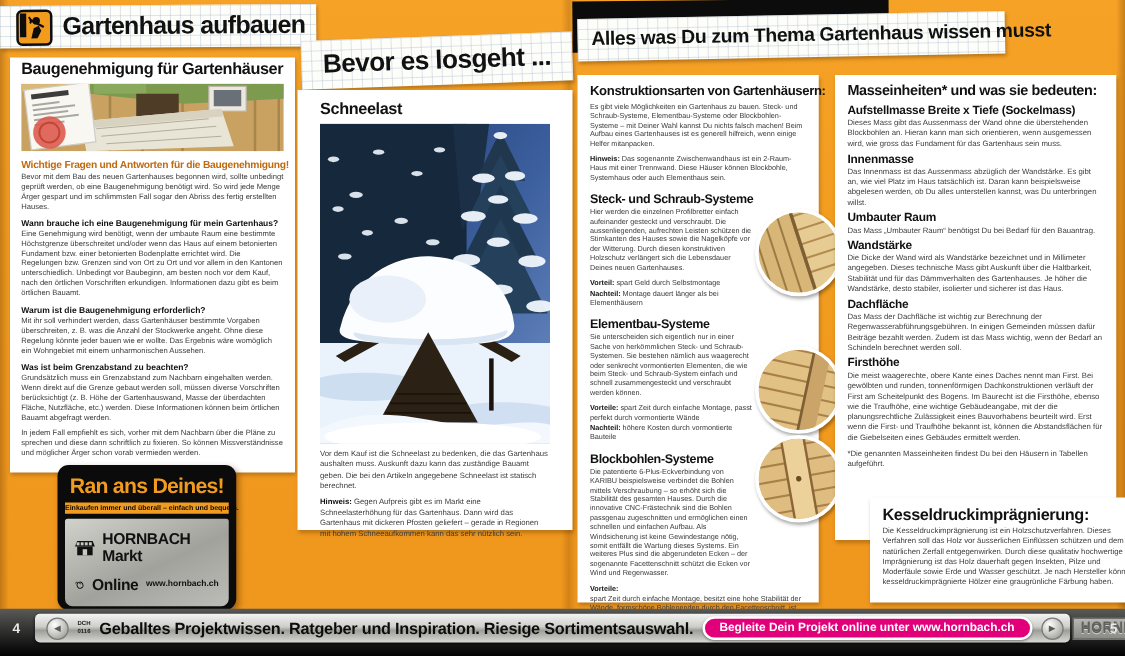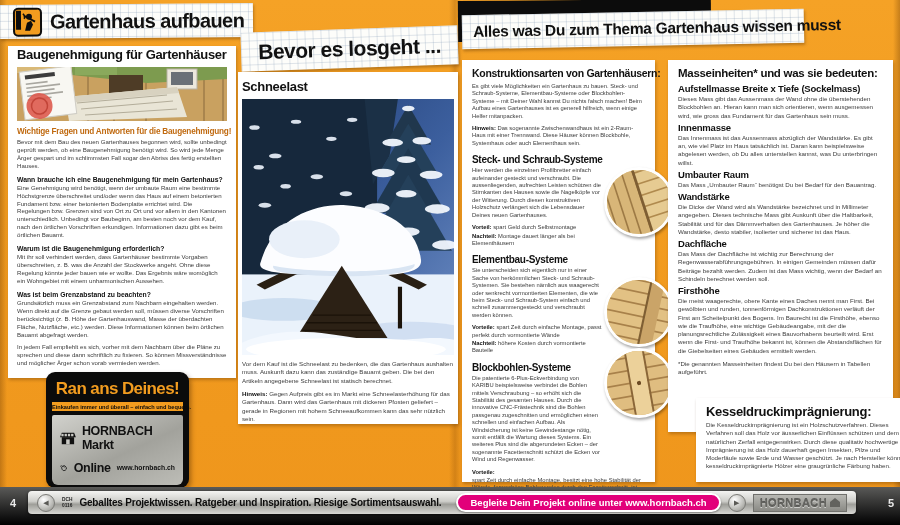--- a/index.html
+++ b/index.html
@@ -43,21 +43,21 @@
     padding:5px 6px 6px;box-sizing:border-box;box-shadow:2px 3px 5px rgba(70,35,0,.45);}
   #ran-title{color:#f29c1f;font-size:17px;font-weight:bold;text-align:center;letter-spacing:-.6px;margin:2px 0 3px;white-space:nowrap;}
   #ran-sub{background:#f29c1f;color:#0b0b0b;font-size:5.6px;font-weight:bold;text-align:center;padding:1.5px 0;white-space:nowrap;}
   #ran-gray{margin-top:4px;height:70px;background:linear-gradient(155deg,#d2d2cd,#a2a29c 55%,#bdbdb7);
     border-radius:2px 2px 6px 6px;padding:9px 8px 0;box-sizing:border-box;}
   .ran-row{display:flex;align-items:center;gap:6px;margin-bottom:8px;justify-content:flex-end;}
   .ran-row .big{font-size:12.5px;font-weight:bold;letter-spacing:-.3px;}
   .ran-row .small{font-size:6.8px;font-weight:bold;}
 
   
-  #card-schnee{left:238px;top:72px;width:220px;height:352px;padding:7px 4px;}
+  #card-schnee{left:238px;top:72px;width:220px;height:352px;padding:7px 18px;}
   #schnee-photo{width:100%;height:256px;display:block;margin-bottom:5px;}
   #card-schnee p{margin:0 0 5px;font-size:6.2px;line-height:1.35;color:#3b3b3b;}
   .lbl{font-weight:bold;color:#111;}
 
   
   #card-konstruktion{left:462px;top:60px;width:193px;height:422px;padding:7px 10px 8px;}
   #card-konstruktion h1{font-size:10.5px;letter-spacing:-.3px;margin-bottom:4px;}
   #card-konstruktion p{margin:0 0 5px;font-size:5.8px;line-height:1.28;color:#3b3b3b;}
   #card-konstruktion h3{margin:7px 0 2px;font-size:10px;letter-spacing:-.3px;white-space:nowrap;}
   .narrow{width:130px;}
@@ -82,21 +82,21 @@
     background:linear-gradient(#5a5a58,#161616 75%,#000);}
   #footer-bar{position:absolute;left:28px;top:4px;width:828px;height:23px;border-radius:4px;
     background:linear-gradient(#f4f4f2,#cdcdc9 45%,#9e9e99 58%,#d8d8d4);
     box-shadow:0 1px 3px rgba(0,0,0,.7);display:flex;align-items:center;gap:7px;padding:0 9px;box-sizing:border-box;}
   .pageno{position:absolute;top:10px;color:#e9e9e9;font-size:11px;font-weight:bold;}
   #page-left{left:10px;} #page-right{right:6px;}
   .nav-btn{width:16px;height:16px;border-radius:50%;flex:0 0 auto;border:1px solid #7a7a76;
     background:radial-gradient(circle at 35% 30%,#fff,#c2c2be 55%,#8b8b86);
     display:flex;align-items:center;justify-content:center;font-size:7px;color:#5a5a56;cursor:pointer;}
   .code{font-size:4.8px;font-weight:bold;line-height:1.05;color:#222;flex:0 0 auto;}
-  #footer-left-text{font-size:10px;font-weight:bold;letter-spacing:-.2px;white-space:nowrap;color:#0d0d0d;}
+  #footer-left-text{font-size:13px;font-weight:bold;letter-spacing:-.2px;white-space:nowrap;color:#0d0d0d;}
   #footer-pill{margin-left:auto;background:#e2007a;color:#fff;border:2px solid #fff;border-radius:11px;
     font-size:9.5px;font-weight:bold;padding:2px 12px;white-space:nowrap;box-shadow:0 1px 2px rgba(0,0,0,.4);cursor:pointer;}
   #footer-logo{display:flex;align-items:center;gap:3px;background:linear-gradient(#b8b8b3,#8a8a85);
     border:1px solid #70706c;padding:2px 6px;font-size:11px;font-weight:bold;letter-spacing:.4px;color:#62625e;
     text-shadow:0 1px 0 rgba(255,255,255,.55),0 -1px 0 rgba(0,0,0,.45);}
 </style>
 </head>
 <body>
 
 <div id="canvas">

